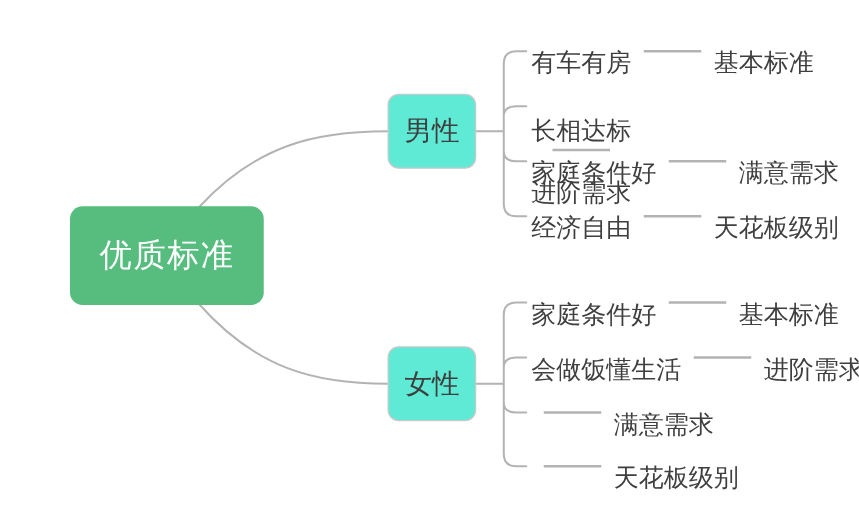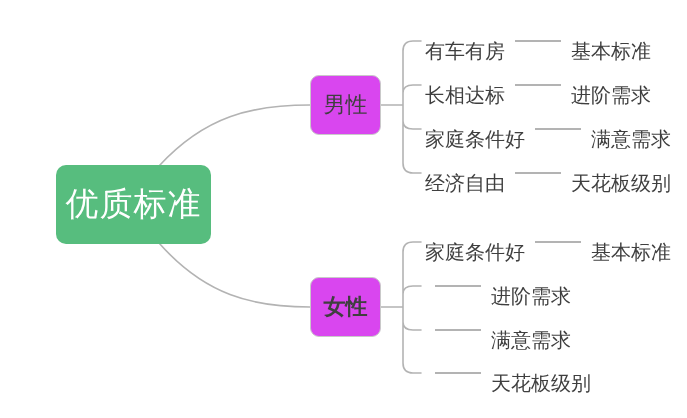--- a/index.html
+++ b/index.html
@@ -21,38 +21,38 @@
   svg.connectors { position: absolute; left: 0; top: 0; width: 687px; height: 418px; }
 
   .root-node {
     position: absolute;
     left: 56px; top: 165px;
     width: 155px; height: 79px;
     background: var(--accent);
     border-radius: 10px;
     display: flex; align-items: center; justify-content: center;
     color: #ffffff;
-    font-size: 33px;
+    font-size: 26px;
     letter-spacing: 1px;
     cursor: default;
     white-space: nowrap;
   }
   .branch-node {
     position: absolute;
     width: 71px; height: 60px;
-    background: #d946ef;
+    background: #5eead4;
     border: 1.4px solid var(--node-border);
     border-radius: 9px;
     display: flex; align-items: center; justify-content: center;
     font-size: 22px;
     color: #3f3f3f;
     white-space: nowrap;
   }
   .branch-male   { left: 310px; top: 75px;  }
-  .branch-female { left: 310px; top: 277px; font-weight: bold; }
+  .branch-female { left: 310px; top: 277px; }
 
   .leaf-row {
     position: absolute;
     left: 425px;
     height: 28px;
     display: flex; align-items: center;
     white-space: nowrap;
   }
   .leaf-row .criterion,
   .leaf-row .tier {
@@ -60,21 +60,21 @@
     color: #3f3f3f;
     line-height: 28px;
     margin-top: 20px;
   }
   .leaf-row .hline {
     display: inline-block;
     width: 46px; height: 0;
     border-top: 2px solid var(--line);
     margin: 0 10px;
   }
-  .r-m1 { top: 27px; }  .r-m2 { top: 71px; }  .r-m3 { top: 115px; } .r-m4 { top: 159px; }
+  .r-m1 { top: 27px; }  .r-m2 { top: 71px; flex-direction: column; }  .r-m3 { top: 115px; } .r-m4 { top: 159px; }
   .r-f1 { top: 228px; } .r-f2 { top: 272px; } .r-f3 { top: 316px; } .r-f4 { top: 359px; }
 </style>
 </head>
 <body>
 
 <div class="canvas">
 
   <svg class="connectors" viewBox="0 0 687 418" fill="none" stroke="#b3b3b3" stroke-width="1.6" stroke-linecap="round">
 
     <path d="M159,166 C205,116 252,105 310,105"></path>
@@ -125,20 +125,21 @@
     <span class="hline"></span>
     <span class="tier">天花板级别</span>
   </div>
 
   <div class="leaf-row r-f1">
     <span class="criterion">家庭条件好</span>
     <span class="hline"></span>
     <span class="tier">基本标准</span>
   </div>
   <div class="leaf-row r-f2">
+    <span class="criterion">会做饭懂生活</span>
     <span class="hline"></span>
     <span class="tier">进阶需求</span>
   </div>
   <div class="leaf-row r-f3">
     <span class="hline"></span>
     <span class="tier">满意需求</span>
   </div>
   <div class="leaf-row r-f4">
     <span class="hline"></span>
     <span class="tier">天花板级别</span>

